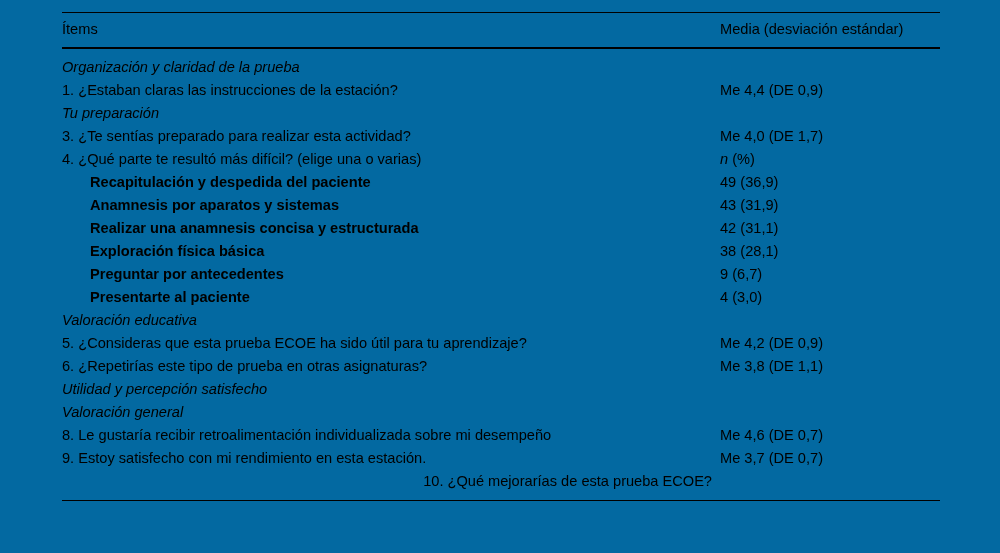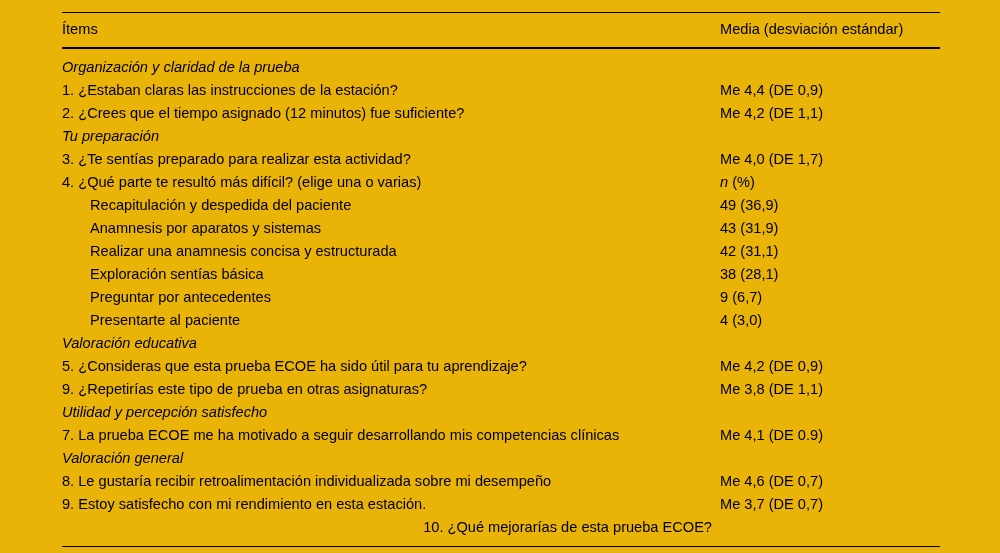--- a/index.html
+++ b/index.html
@@ -14,21 +14,21 @@
     overflow: hidden;
     font-family: "Liberation Sans", sans-serif;
     color: #000000;
     -webkit-font-smoothing: antialiased;
   }
 
   .page {
     position: relative;
     width: 1000px;
     height: 553px;
-    background: #eab308;
+    background: #0369a1;
   }
 
   .table-wrap {
     position: absolute;
     left: 62px;
     top: 12px;
     width: 878px;
   }
 
   table.data-table {
@@ -87,20 +87,21 @@
 
   
   .section-label {
     font-style: italic;
   }
 
   
   .sub-item {
     padding-left: 28px;
     display: inline-block;
+    font-weight: bold;
   }
 
   .val-n-italic { font-style: italic; }
 </style>
 </head>
 <body>
 
 <div class="page">
   <div class="table-wrap">
 
@@ -129,24 +130,20 @@
       <tbody id="table-body">
           <tr class="first-body">
             <td class="item-cell"><span class="section-label">Organización y claridad de la prueba</span></td>
             <td class="value-cell"><span></span></td>
           </tr>
           <tr>
             <td class="item-cell"><span>1. ¿Estaban claras las instrucciones de la estación?</span></td>
             <td class="value-cell"><span>Me 4,4 (DE 0,9)</span></td>
           </tr>
           <tr>
-            <td class="item-cell"><span>2. ¿Crees que el tiempo asignado (12 minutos) fue suficiente?</span></td>
-            <td class="value-cell"><span>Me 4,2 (DE 1,1)</span></td>
-          </tr>
-          <tr>
             <td class="item-cell"><span class="section-label">Tu preparación</span></td>
             <td class="value-cell"><span></span></td>
           </tr>
           <tr>
             <td class="item-cell"><span>3. ¿Te sentías preparado para realizar esta actividad?</span></td>
             <td class="value-cell"><span>Me 4,0 (DE 1,7)</span></td>
           </tr>
           <tr>
             <td class="item-cell"><span>4. ¿Qué parte te resultó más difícil? (elige una o varias)</span></td>
             <td class="value-cell"><span class="val-n-italic">n</span><span> (%)</span></td>
@@ -157,50 +154,46 @@
           </tr>
           <tr>
             <td class="item-cell"><span class="sub-item">Anamnesis por aparatos y sistemas</span></td>
             <td class="value-cell"><span>43 (31,9)</span></td>
           </tr>
           <tr>
             <td class="item-cell"><span class="sub-item">Realizar una anamnesis concisa y estructurada</span></td>
             <td class="value-cell"><span>42 (31,1)</span></td>
           </tr>
           <tr>
-            <td class="item-cell"><span class="sub-item">Exploración sentías básica</span></td>
+            <td class="item-cell"><span class="sub-item">Exploración física básica</span></td>
             <td class="value-cell"><span>38 (28,1)</span></td>
           </tr>
           <tr>
             <td class="item-cell"><span class="sub-item">Preguntar por antecedentes</span></td>
             <td class="value-cell"><span>9 (6,7)</span></td>
           </tr>
           <tr>
             <td class="item-cell"><span class="sub-item">Presentarte al paciente</span></td>
             <td class="value-cell"><span>4 (3,0)</span></td>
           </tr>
           <tr>
             <td class="item-cell"><span class="section-label">Valoración educativa</span></td>
             <td class="value-cell"><span></span></td>
           </tr>
           <tr>
             <td class="item-cell"><span>5. ¿Consideras que esta prueba ECOE ha sido útil para tu aprendizaje?</span></td>
             <td class="value-cell"><span>Me 4,2 (DE 0,9)</span></td>
           </tr>
           <tr>
-            <td class="item-cell"><span>9. ¿Repetirías este tipo de prueba en otras asignaturas?</span></td>
+            <td class="item-cell"><span>6. ¿Repetirías este tipo de prueba en otras asignaturas?</span></td>
             <td class="value-cell"><span>Me 3,8 (DE 1,1)</span></td>
           </tr>
           <tr>
             <td class="item-cell"><span class="section-label">Utilidad y percepción satisfecho</span></td>
             <td class="value-cell"><span></span></td>
-          </tr>
-          <tr>
-            <td class="item-cell"><span>7. La prueba ECOE me ha motivado a seguir desarrollando mis competencias clínicas</span></td>
-            <td class="value-cell"><span>Me 4,1 (DE 0.9)</span></td>
           </tr>
           <tr>
             <td class="item-cell"><span class="section-label">Valoración general</span></td>
             <td class="value-cell"><span></span></td>
           </tr>
           <tr>
             <td class="item-cell"><span>8. Le gustaría recibir retroalimentación individualizada sobre mi desempeño</span></td>
             <td class="value-cell"><span>Me 4,6 (DE 0,7)</span></td>
           </tr>
           <tr>

